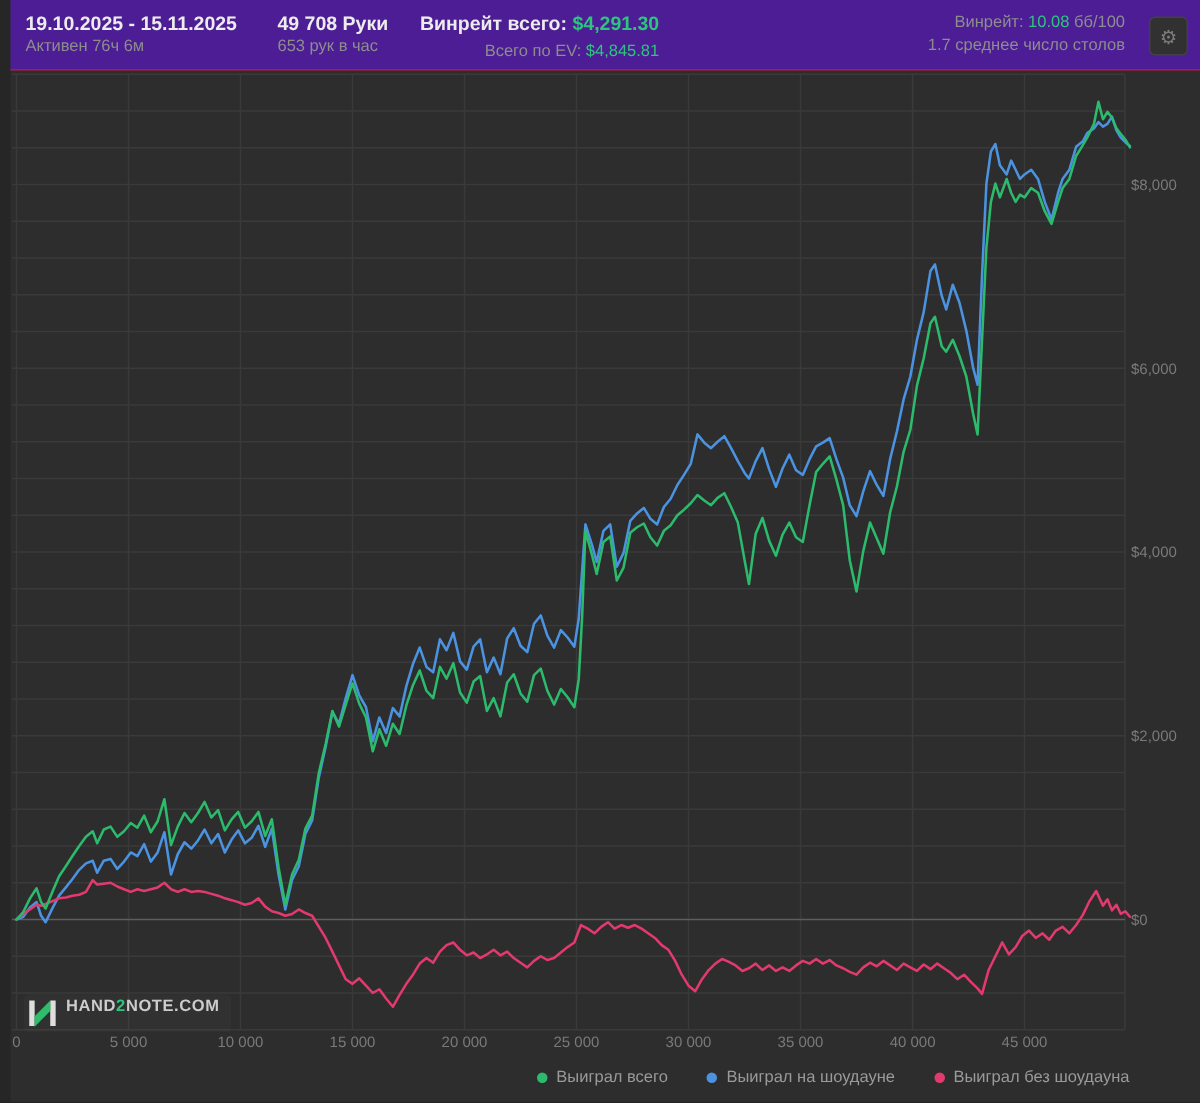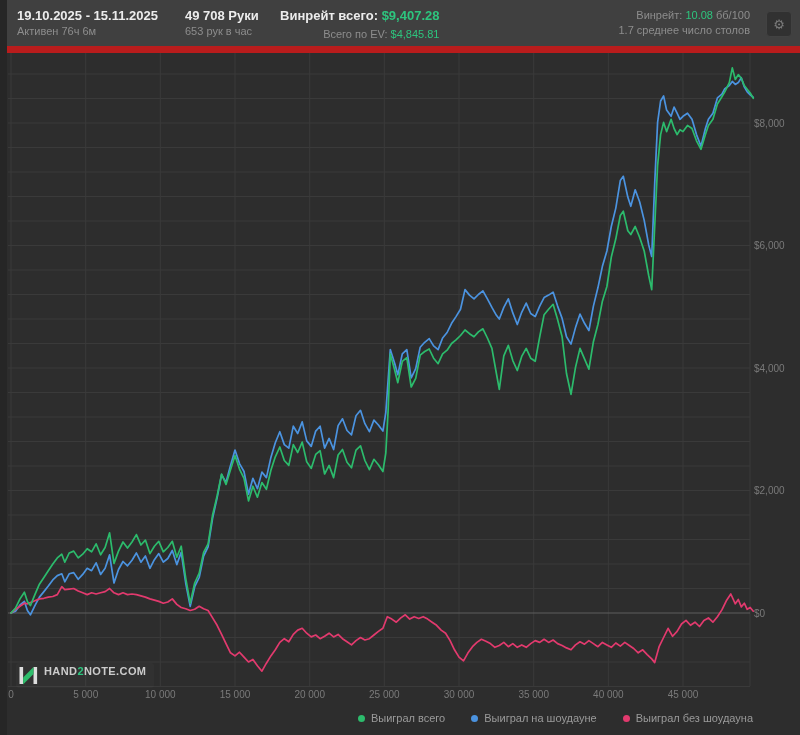--- a/index.html
+++ b/index.html
@@ -1,21 +1,21 @@
 <!DOCTYPE html>
 <html style="--green: #2dc57e;"><head>
 <meta charset="utf-8">
 <style>
   html,body{margin:0;padding:0;background:#1f1f1f;}
   .app{position:relative;width:800px;height:735px;background:#2d2d2d;overflow:hidden;
        font-family:"Liberation Sans",sans-serif;-webkit-font-smoothing:antialiased;}
   .leftstrip{position:absolute;left:0;top:0;width:7px;height:735px;background:#262626;}
   
-  header{position:absolute;left:7px;top:0;right:0;height:46px;background:#404040;
-         border-bottom:7px solid #b91c1c;}
+  header{position:absolute;left:7px;top:0;right:0;height:46px;background:#4c1d95;
+         border-bottom:1px solid #b91c1c;}
   .hcol{position:absolute;top:7px;}
   .h1{font-size:13px;font-weight:bold;color:#ececec;line-height:17px;white-space:nowrap;}
   .h2{font-size:11px;color:#8d8d8d;line-height:15px;white-space:nowrap;}
   .green{color:var(--green,#2dc57e);}
   .won-block .h2{text-align:right;margin-top:3px;}
   .winrate-block{right:50px;top:8px;text-align:right;}
   .winrate-block .h2{line-height:15px;}
   .gear{position:absolute;right:8px;top:11px;width:26px;height:26px;background:#313131;
         border:1px solid #424242;border-radius:4px;color:#7b7b7b;font-size:13px;
         display:flex;align-items:center;justify-content:center;padding:0;cursor:pointer;}
@@ -102,21 +102,21 @@
       <div class="h1">19.10.2025 - 15.11.2025</div>
       <div class="h2">Активен 76ч 6м</div>
     </div>
     <div class="hcol" style="left:178px">
       <div class="h1">49 708 Руки</div>
       <div class="h2">653 рук в час</div>
     </div>
     <div class="hcol won-block" style="left:273px">
       <div class="h1">
         <span>Винрейт всего:</span>
-        <span class="green">$9,407.28</span>
+        <span class="green">$4,291.30</span>
       </div>
       <div class="h2">
         <span>Всего по EV:</span>
         <span class="green">$4,845.81</span>
       </div>
     </div>
     <div class="hcol winrate-block">
       <div class="h2">
         <span>Винрейт:</span>
         <span class="green">10.08</span>

